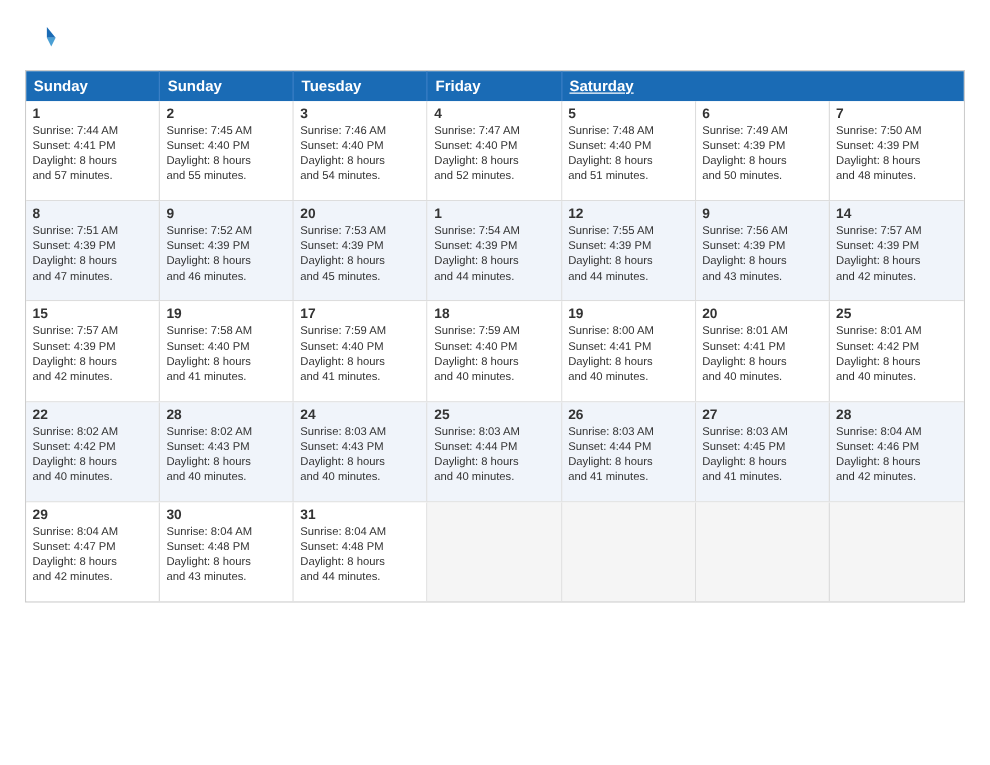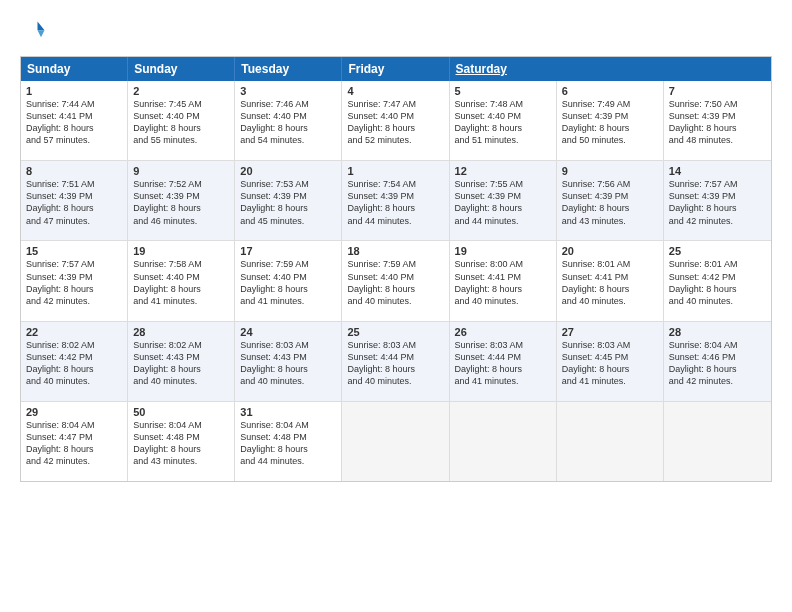--- a/index.html
+++ b/index.html
@@ -256,21 +256,21 @@
             <span class="day-num">28</span>
             <div class="cell-text">Sunrise: 8:04 AM<br>Sunset: 4:46 PM<br>Daylight: 8 hours<br>and 42 minutes.</div>
           </div>
         </div>
         <div class="cal-row">
           <div class="cal-cell">
             <span class="day-num">29</span>
             <div class="cell-text">Sunrise: 8:04 AM<br>Sunset: 4:47 PM<br>Daylight: 8 hours<br>and 42 minutes.</div>
           </div>
           <div class="cal-cell">
-            <span class="day-num">50</span>
+            <span class="day-num">30</span>
             <div class="cell-text">Sunrise: 8:04 AM<br>Sunset: 4:48 PM<br>Daylight: 8 hours<br>and 43 minutes.</div>
           </div>
           <div class="cal-cell">
             <span class="day-num">31</span>
             <div class="cell-text">Sunrise: 8:04 AM<br>Sunset: 4:48 PM<br>Daylight: 8 hours<br>and 44 minutes.</div>
           </div>
           <div class="cal-cell empty"></div>
           <div class="cal-cell empty"></div>
           <div class="cal-cell empty"></div>
           <div class="cal-cell empty"></div>

